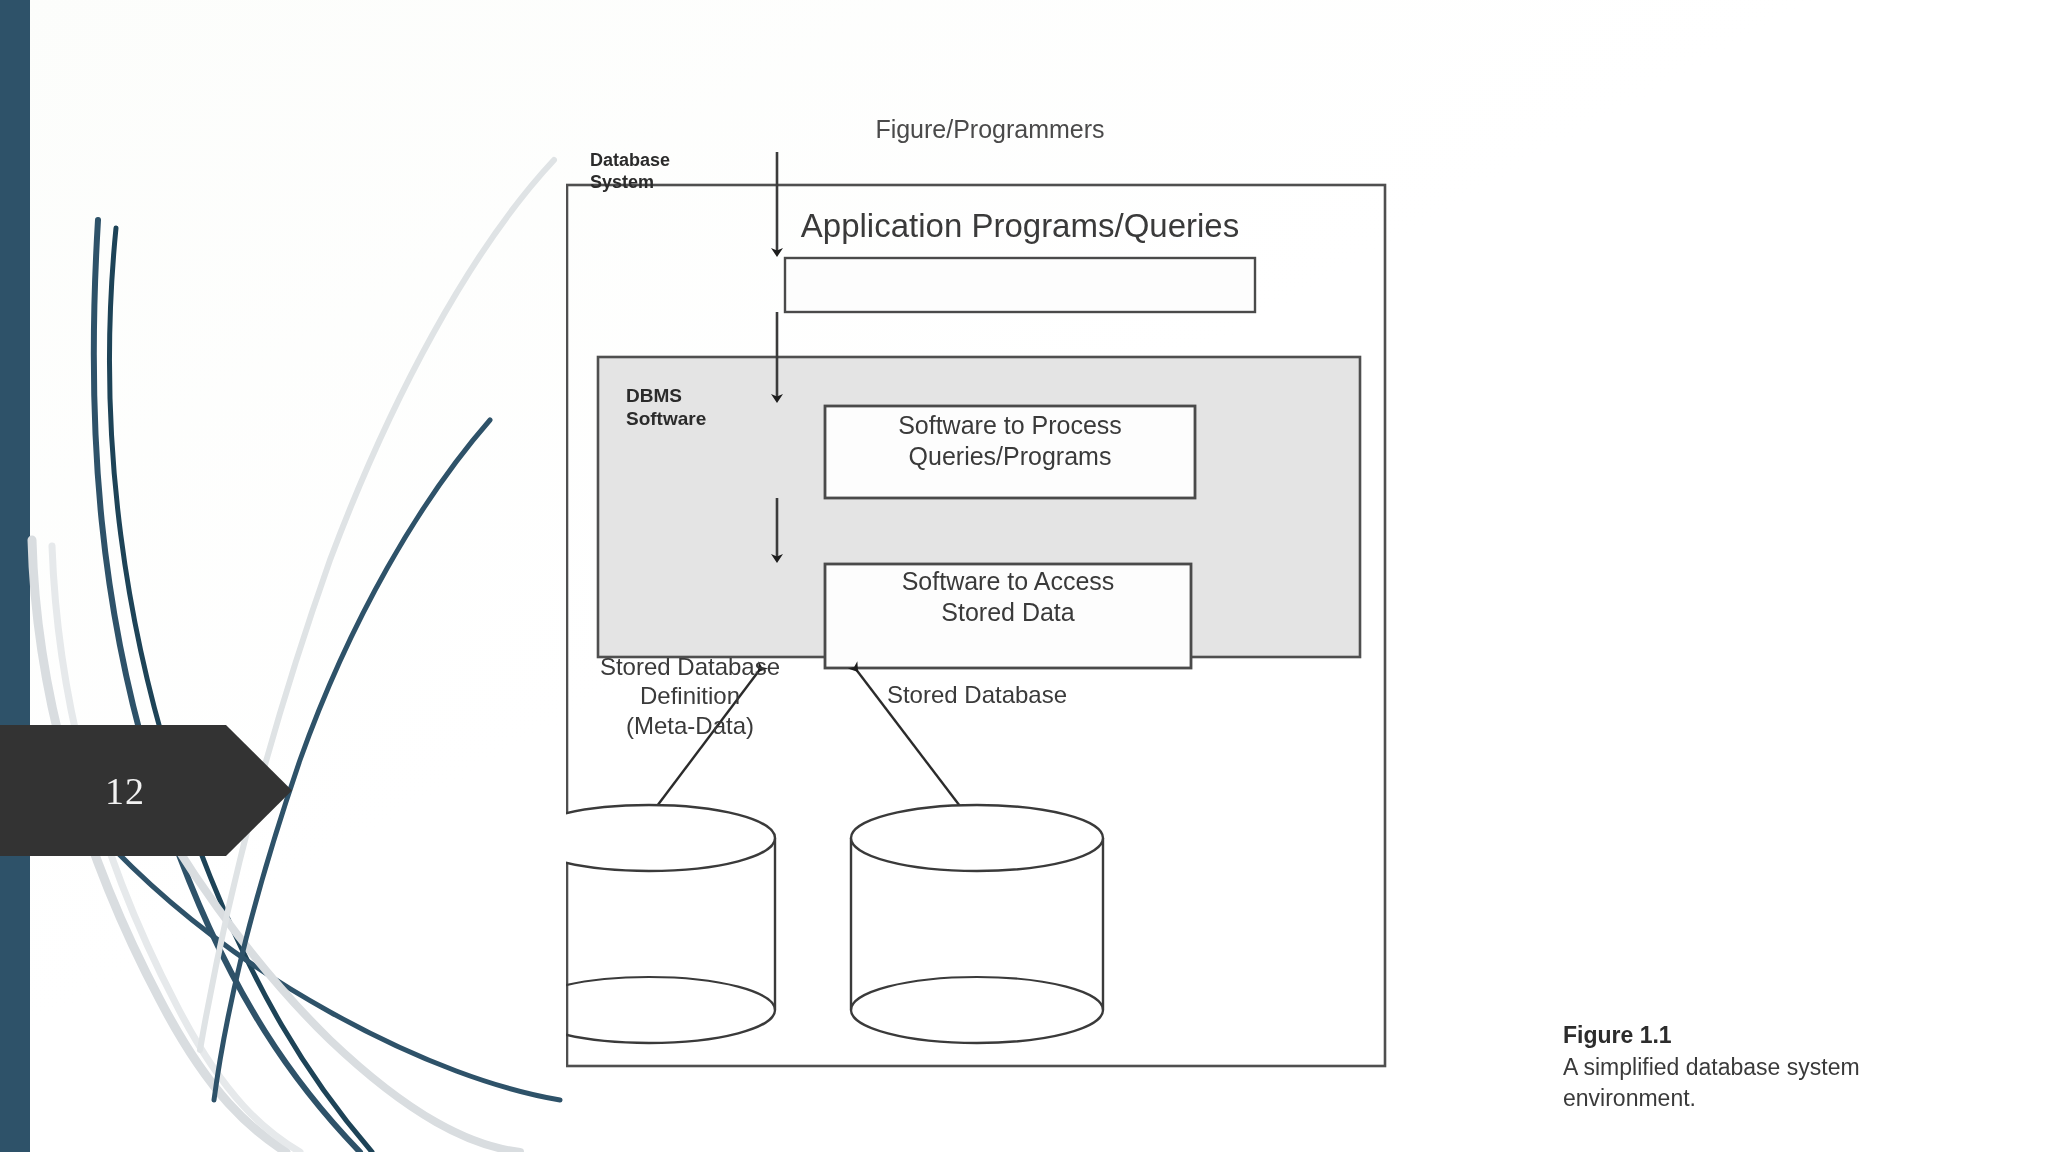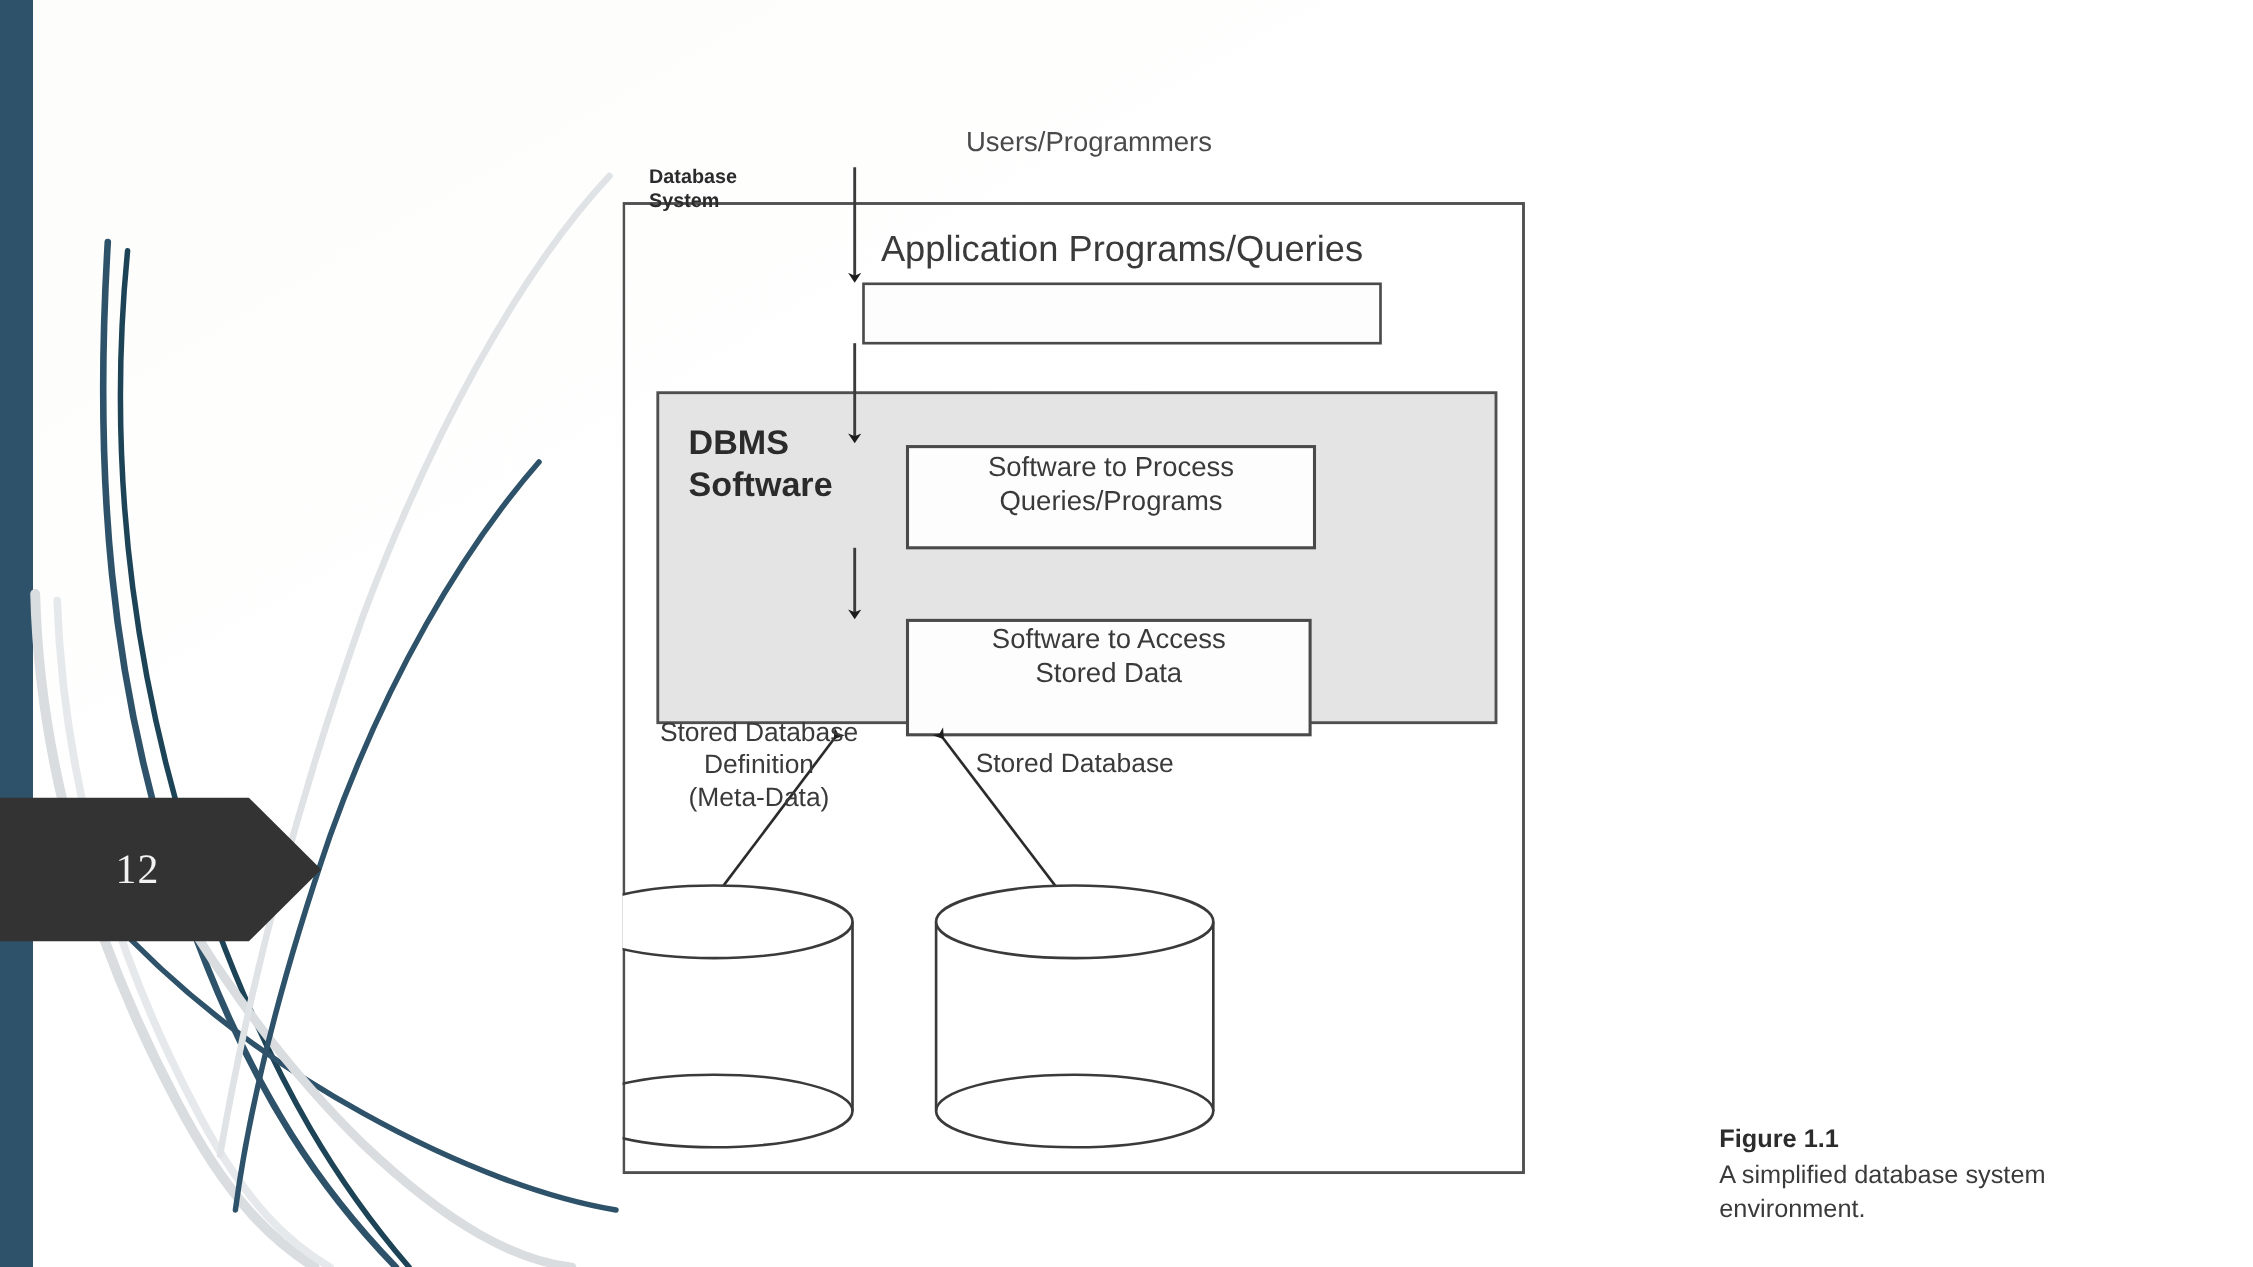--- a/index.html
+++ b/index.html
@@ -43,21 +43,21 @@
     white-space:pre-line;
   }
   .lbl-users{
     left:214px;top:2px;width:420px;font-size:25px;color:#4a4a4a;
   }
   .lbl-dbsys{
     left:24px;top:38px;width:220px;font-size:18px;font-weight:bold;
     text-align:left;color:#2b2b2b;
   }
   .lbl-dbms{
-    left:60px;top:272px;width:220px;font-size:31px;font-weight:bold;
+    left:60px;top:272px;width:220px;font-size:19px;font-weight:bold;
     text-align:left;color:#2b2b2b;
   }
   .lbl-apq{
     left:219px;top:94px;width:470px;font-size:33px;
   }
   .lbl-stp{
     left:259px;top:298px;width:370px;font-size:25px;
   }
   .lbl-sas{
     left:259px;top:454px;width:366px;font-size:25px;
@@ -142,21 +142,21 @@
 
       <g>
         <path d="M 285 726 L 285 898" fill="none" stroke="#3a3a3a" stroke-width="2.4"></path>
         <path d="M 537 726 L 537 898" fill="none" stroke="#3a3a3a" stroke-width="2.4"></path>
         <ellipse cx="411" cy="726" rx="126" ry="33" fill="#ffffff" stroke="#3a3a3a" stroke-width="2.4"></ellipse>
         <path d="M 285 898 A 126 33 0 0 0 537 898" fill="none" stroke="#3a3a3a" stroke-width="2.4"></path>
         <path d="M 285 898 A 126 33 0 0 1 537 898" fill="none" stroke="#3a3a3a" stroke-width="2.2"></path>
       </g>
     </svg>
 
-    <div class="fig-label lbl-users">Users/Programmers</div>
+    <div class="fig-label lbl-users">Figure/Programmers</div>
     <div class="fig-label lbl-dbsys">Database
 System</div>
     <div class="fig-label lbl-dbms">DBMS
 Software</div>
     <div class="fig-label lbl-apq">Application Programs/Queries</div>
     <div class="fig-label lbl-sas">Software to Access
 Stored Data</div>
     <div class="fig-label lbl-stp">Software to Process
 Queries/Programs</div>
     <div class="fig-label lbl-sdd">Stored Database

